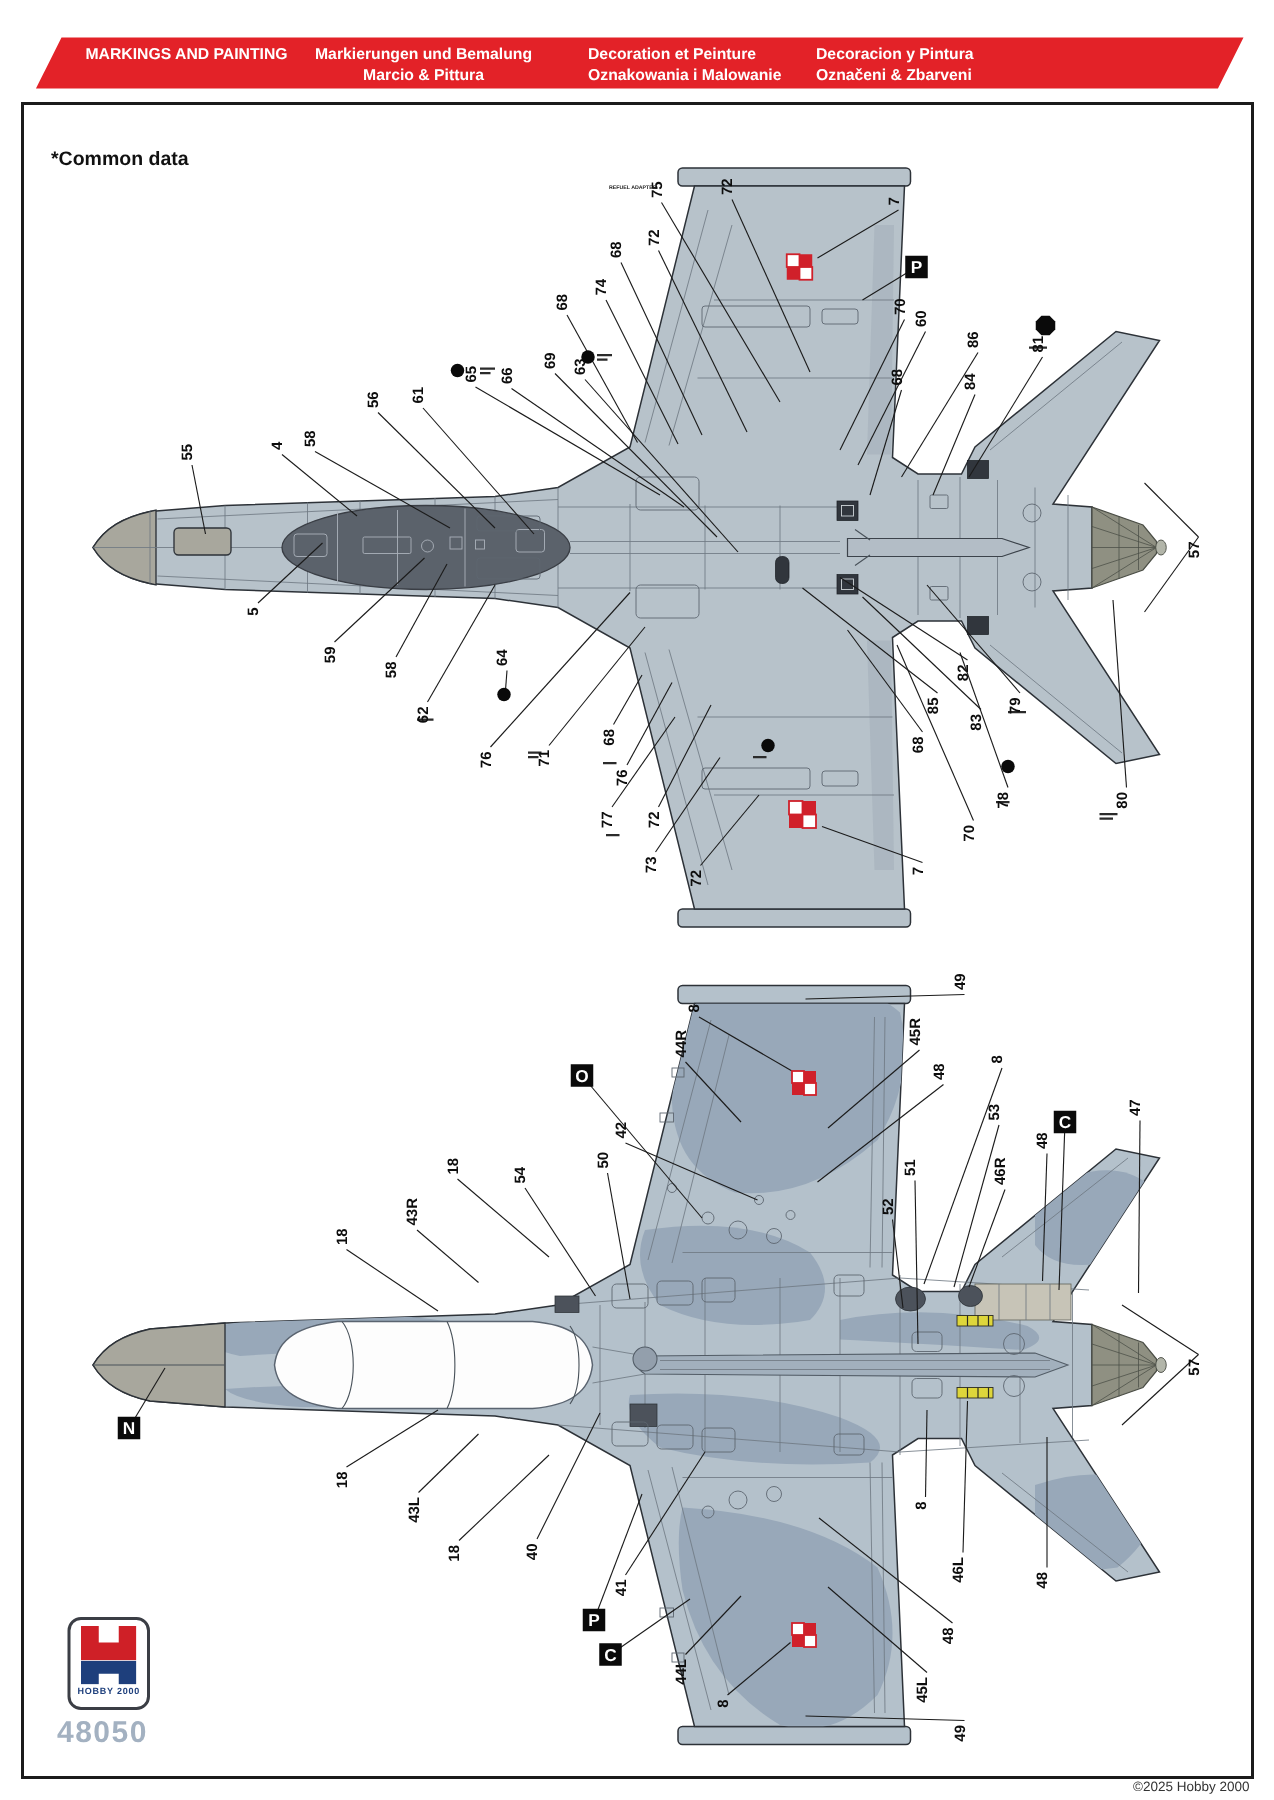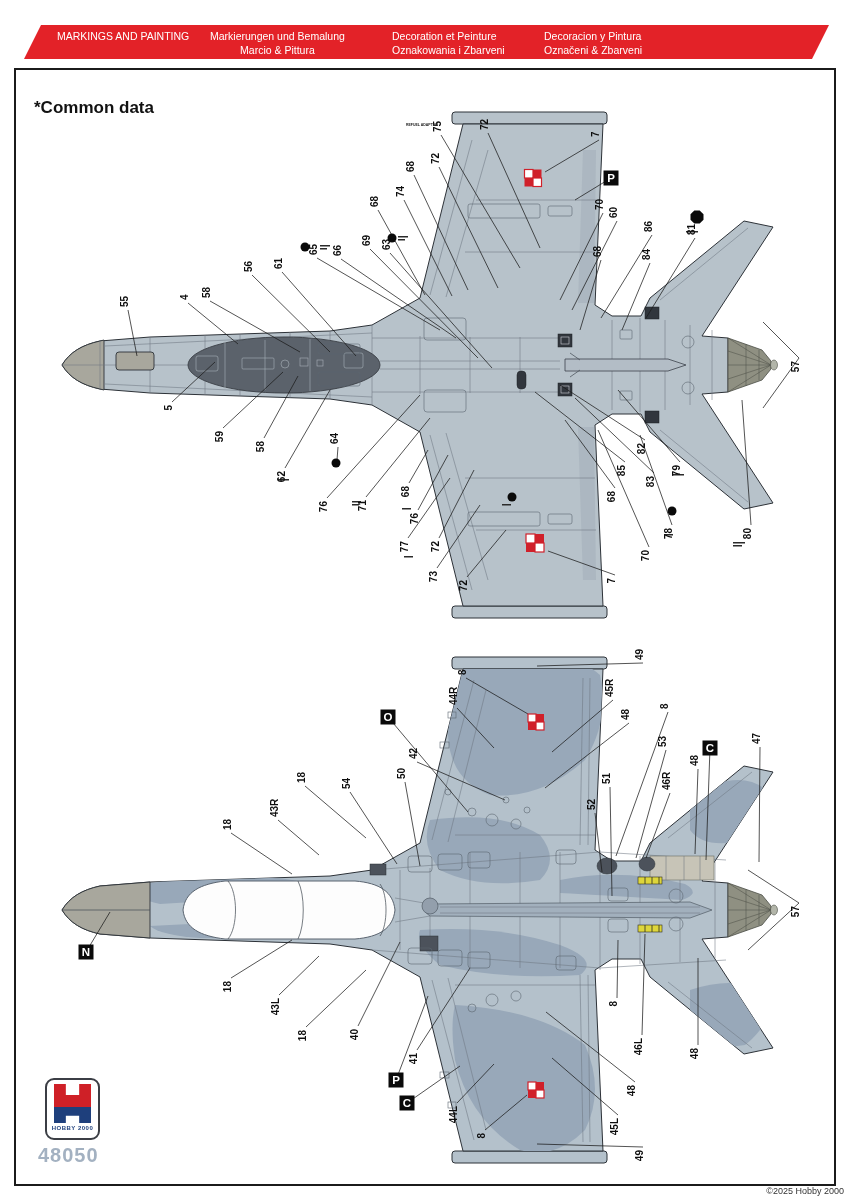--- a/index.html
+++ b/index.html
@@ -7,28 +7,28 @@
     --c-patch:#98a8b9; --c-dark:#5b626b; --c-radome:#a8a79d; --c-nozzle:#8f9082;
     --c-shade:#a9b4be; --c-kitnum:#a3b1c1; --c-logored:#cf2027; --c-logoblue:#1e3f7c;
     --c-line:#2d3238;
   }
   html,body{margin:0;padding:0;background:#fff;}
   body{font-family:"Liberation Sans",sans-serif;}
   #page{position:relative;width:849px;height:1200px;background:#fff;overflow:hidden;}
   
   #band{position:absolute;left:41px;top:25px;width:788px;height:34px;background:var(--c-red);
         transform:skewX(-26.6deg);transform-origin:0 0;}
-  .bandtxt{position:absolute;color:#fff;font-size:10.5px;font-weight:normal;line-height:14px;white-space:pre;}
+  .bandtxt{position:absolute;color:#fff;font-size:10.5px;font-weight:bold;line-height:14px;white-space:pre;}
   #bt1{left:57px;top:29px;}
   #bt2{left:210px;top:29px;text-align:center;}
   #bt3{left:371px;top:29px;margin-left:21px;}
   #bt4{left:544px;top:29px;}
   
   #frame{position:absolute;left:14px;top:68px;width:818px;height:1114px;border:2px solid #1b1b1b;}
-  #commondata{position:absolute;left:34px;top:98px;font-size:17px;font-weight:bold;color:#111;}
+  #commondata{position:absolute;left:34px;top:98px;font-size:13px;font-weight:bold;color:#111;}
   
   #art{position:absolute;left:0;top:0;}
   .acA{fill:var(--c-under);stroke:var(--c-line);stroke-width:1;}
   .acB{fill:var(--c-base);stroke:var(--c-line);stroke-width:1;}
   .pl{stroke:#6e7882;stroke-width:.55;fill:none;}
   .pl2{stroke:#49525a;stroke-width:.75;fill:none;}
   .pnl{fill:none;stroke:#5d6670;stroke-width:.6;}
   .dk{fill:#31363d;stroke:#1e2227;stroke-width:.5;}
   .shade{fill:var(--c-shade);stroke:none;opacity:.8;}
   .radome{fill:var(--c-radome);stroke:var(--c-line);stroke-width:.9;}
@@ -49,31 +49,31 @@
         border-radius:9px;background:#fff;box-sizing:border-box;padding-top:4px;}
   #logo .hwrap{width:37px;margin:0 auto;}
   #logo .hred{height:23px;background:var(--c-logored);
         clip-path:polygon(0 0,32% 0,32% 48%,68% 48%,68% 0,100% 0,100% 100%,0 100%);}
   #logo .hblue{height:16px;background:var(--c-logoblue);
         clip-path:polygon(0 0,100% 0,100% 100%,68% 100%,68% 55%,32% 55%,32% 100%,0 100%);}
   #logo .htxt{text-align:center;font-size:6px;font-weight:bold;color:var(--c-logoblue);
         letter-spacing:.5px;margin-top:2px;white-space:nowrap;}
   #kitnum{position:absolute;left:38px;top:1144px;font-size:20px;font-weight:bold;
         color:var(--c-kitnum);letter-spacing:1px;}
-  #copyright{position:absolute;right:5px;top:1186px;font-size:9px;color:#333;}
+  #copyright{position:absolute;right:16px;top:1186px;font-size:9px;color:#333;}
 </style>
 </head>
 <body>
 
 <div id="page">
 
   <div id="band"></div>
   <div class="bandtxt" id="bt1"><span>MARKINGS AND PAINTING</span></div>
   <div class="bandtxt" id="bt2"><span>Markierungen und Bemalung</span><br><span>Marcio &amp; Pittura</span></div>
-  <div class="bandtxt" id="bt3"><span>Decoration et Peinture</span><br><span>Oznakowania i Zbarveni</span></div>
+  <div class="bandtxt" id="bt3"><span>Decoration et Peinture</span><br><span>Oznakowania i Malowanie</span></div>
   <div class="bandtxt" id="bt4"><span>Decoracion y Pintura</span><br><span>Označeni &amp; Zbarveni</span></div>
 
   <div id="frame"></div>
   <div id="commondata">*Common data</div>
 
   <svg id="art" width="849" height="1200" viewBox="0 0 849 1200">
     <defs>
       <clipPath id="clipB">
         <path d="M62,365 C70,352 82,345 100,341 L150,337 L240,334 L330,331 L372,325 L420,298 L463,124 L603,124 L595,305 L612,316 L641,316 L650,298 L744,221 L773,227 L702,336 L728,338 L728,392 L702,394 L773,503 L744,509 L650,432 L641,414 L612,414 L595,425 L603,606 L463,606 L420,432 L372,405 L330,399 L240,396 L150,393 L100,389 C82,385 70,378 62,365 Z" transform="translate(0,545)"></path>
       </clipPath>

